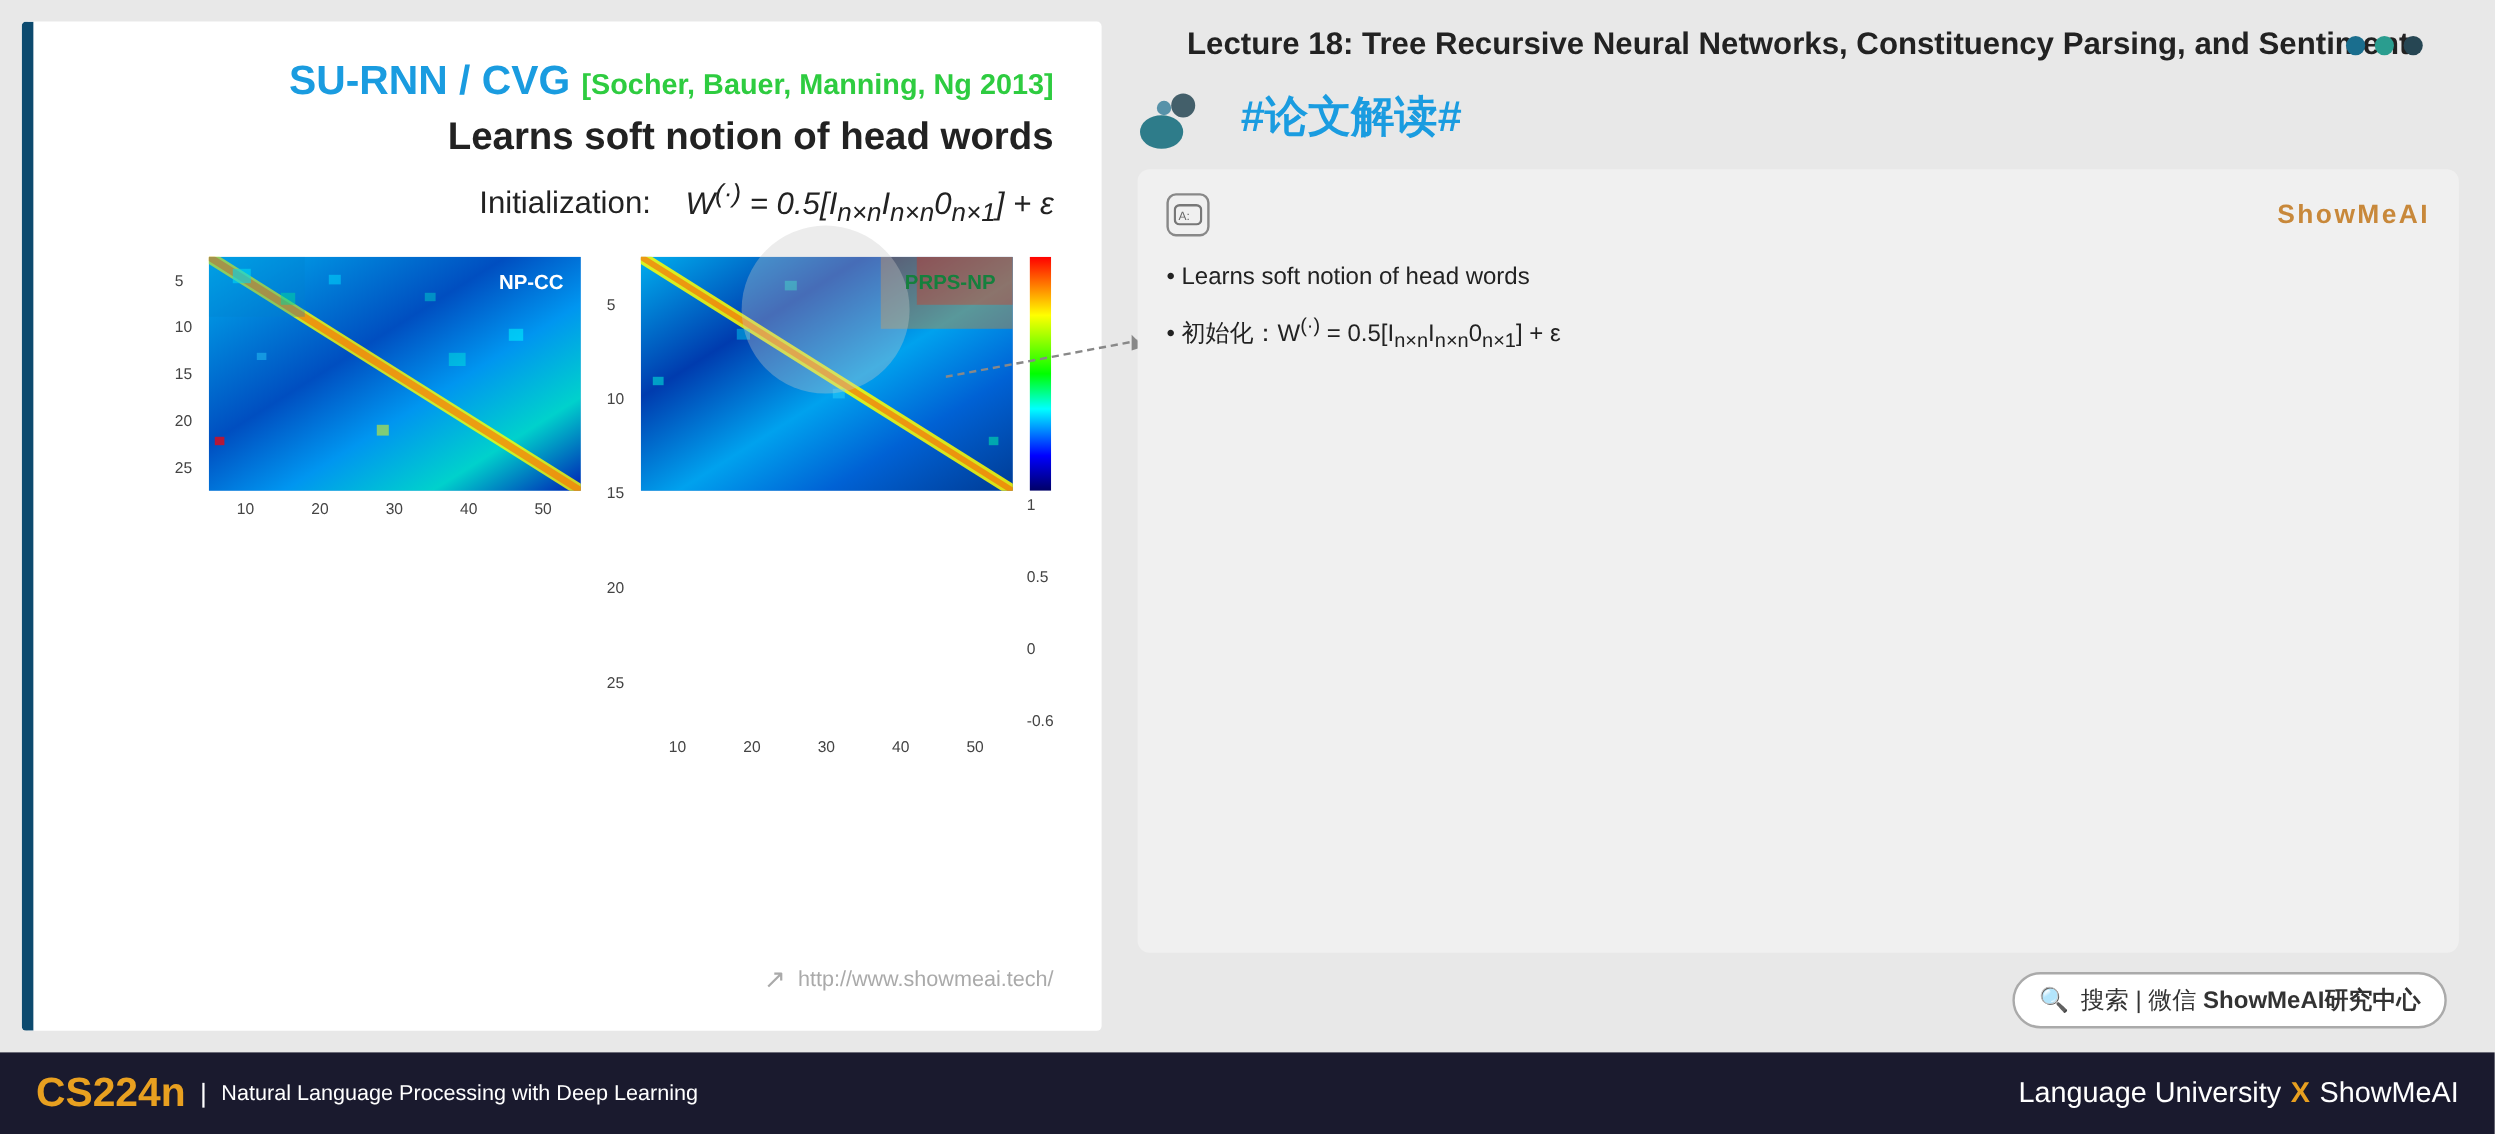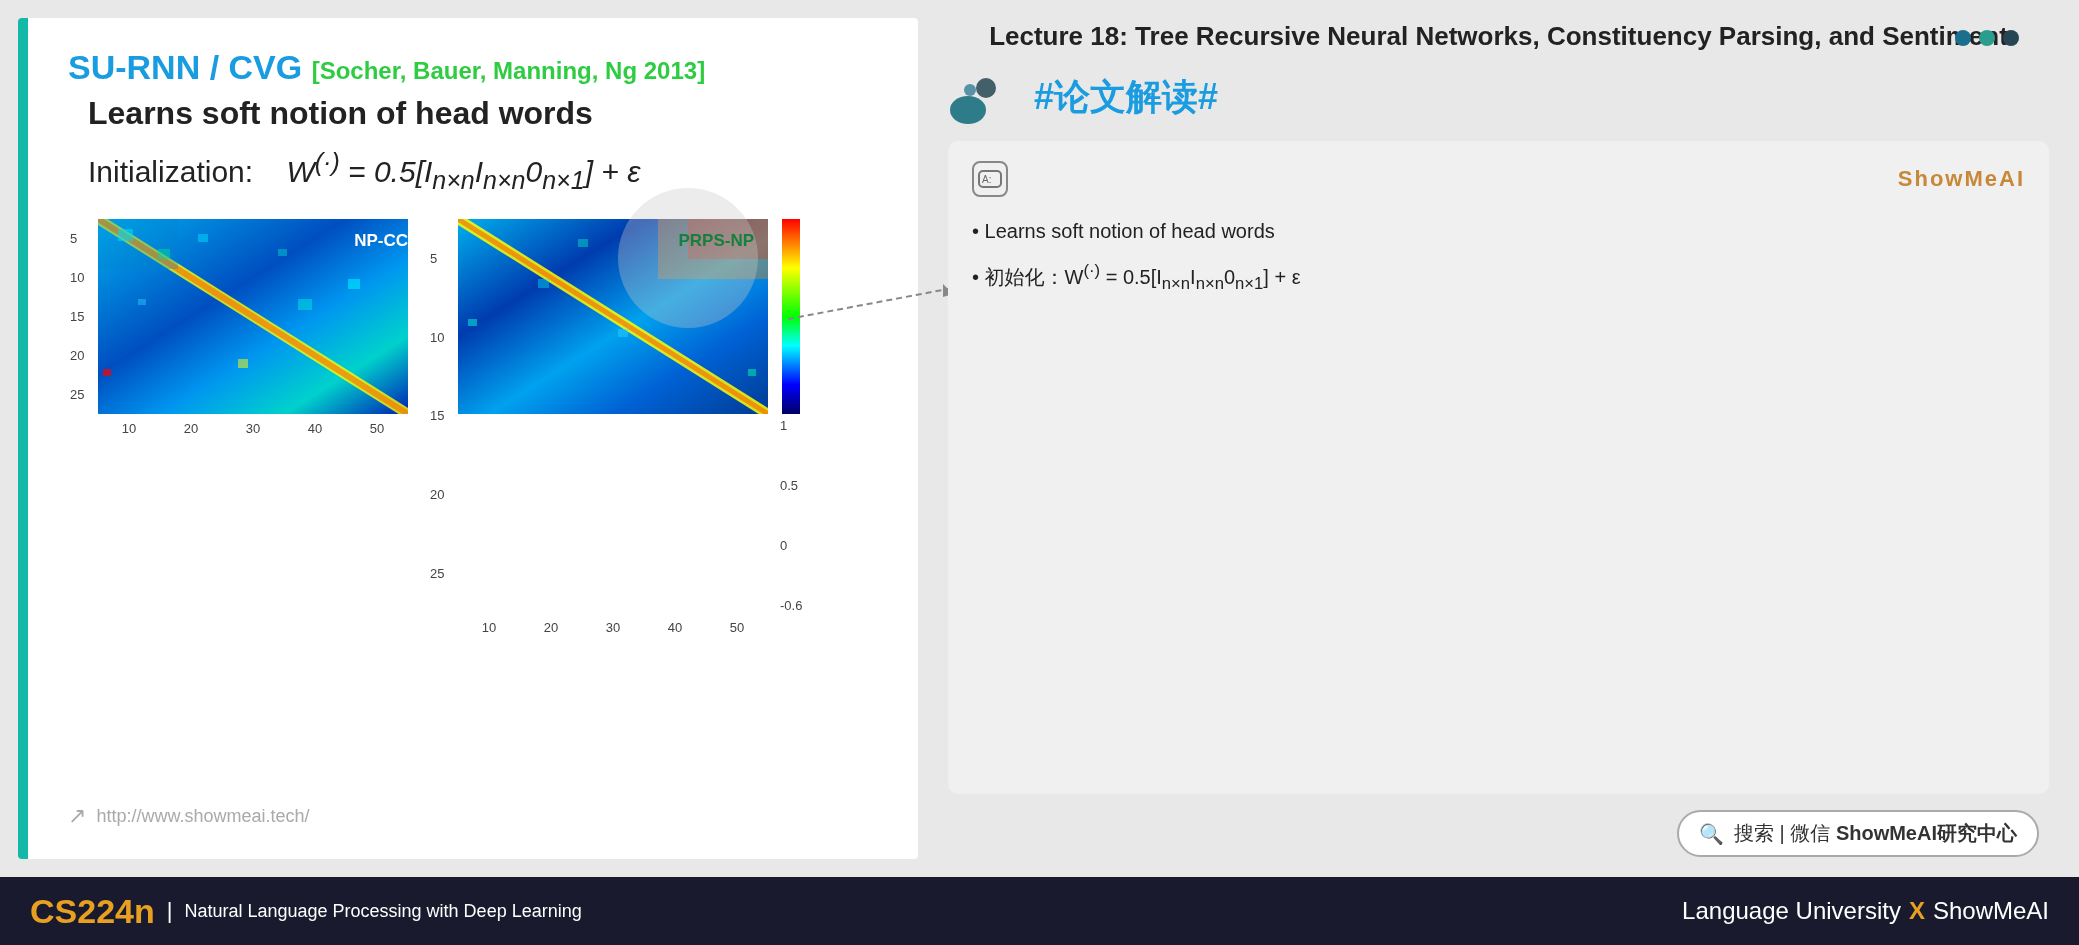--- a/index.html
+++ b/index.html
@@ -19,24 +19,25 @@
       background: #e8e8e8;
     }
 
     
     .slide-panel {
       width: 900px;
       margin: 18px 0 18px 18px;
       background: white;
       border-radius: 4px;
       position: relative;
-      border-left: 10px solid #14b8a6;
+      border-left: 10px solid #0c4a6e;
       padding: 30px 40px;
       display: flex;
       flex-direction: column;
+      align-items: flex-end;
     }
 
     .slide-title {
       color: #1a9ce0;
       font-size: 34px;
       font-weight: bold;
       margin-bottom: 8px;
     }
 
     .slide-title .ref {
@@ -47,21 +48,21 @@
 
     .slide-subtitle {
       font-size: 32px;
       font-weight: bold;
       color: #222;
       margin-bottom: 16px;
       margin-left: 20px;
     }
 
     .slide-formula {
-      font-size: 30px;
+      font-size: 26px;
       color: #222;
       margin-bottom: 24px;
       margin-left: 20px;
     }
 
     .matrices-row {
       display: flex;
       gap: 50px;
       margin-left: 30px;
       align-items: flex-start;
@@ -360,21 +361,21 @@
           <rect x="200" y="80" width="14" height="11" fill="#00ffdd" opacity="0.4"></rect>
           <rect x="5" y="150" width="8" height="7" fill="#ff0000" opacity="0.7"></rect>
           <rect x="140" y="140" width="10" height="9" fill="#ffff00" opacity="0.5"></rect>
           <rect x="250" y="60" width="12" height="10" fill="#00ffff" opacity="0.5"></rect>
 
           <rect x="40" y="80" width="8" height="6" fill="#33ddff" opacity="0.4"></rect>
           <rect x="180" y="30" width="9" height="7" fill="#00eecc" opacity="0.4"></rect>
 
           <rect x="0" y="0" width="80" height="50" fill="#0080cc" opacity="0.3"></rect>
         </svg>
-        <div class="matrix-label" style="position:absolute;top:12px;right:0;color:white;font-size:17px;font-weight:bold;">NP-CC</div>
+        <div class="matrix-label" style="position:absolute;top:12px;right:14px;color:white;font-size:17px;font-weight:bold;">NP-CC</div>
         <div class="axis-x" style="position:absolute;bottom:-22px;left:0;width:100%;display:flex;justify-content:space-around;font-size:13px;color:#444;">
           <span>10</span>
             <span>20</span>
             <span>30</span>
             <span>40</span>
             <span>50</span>
         </div>
       </div>
 
       <div class="matrix-container" style="position:relative; display:flex; gap:6px;">

